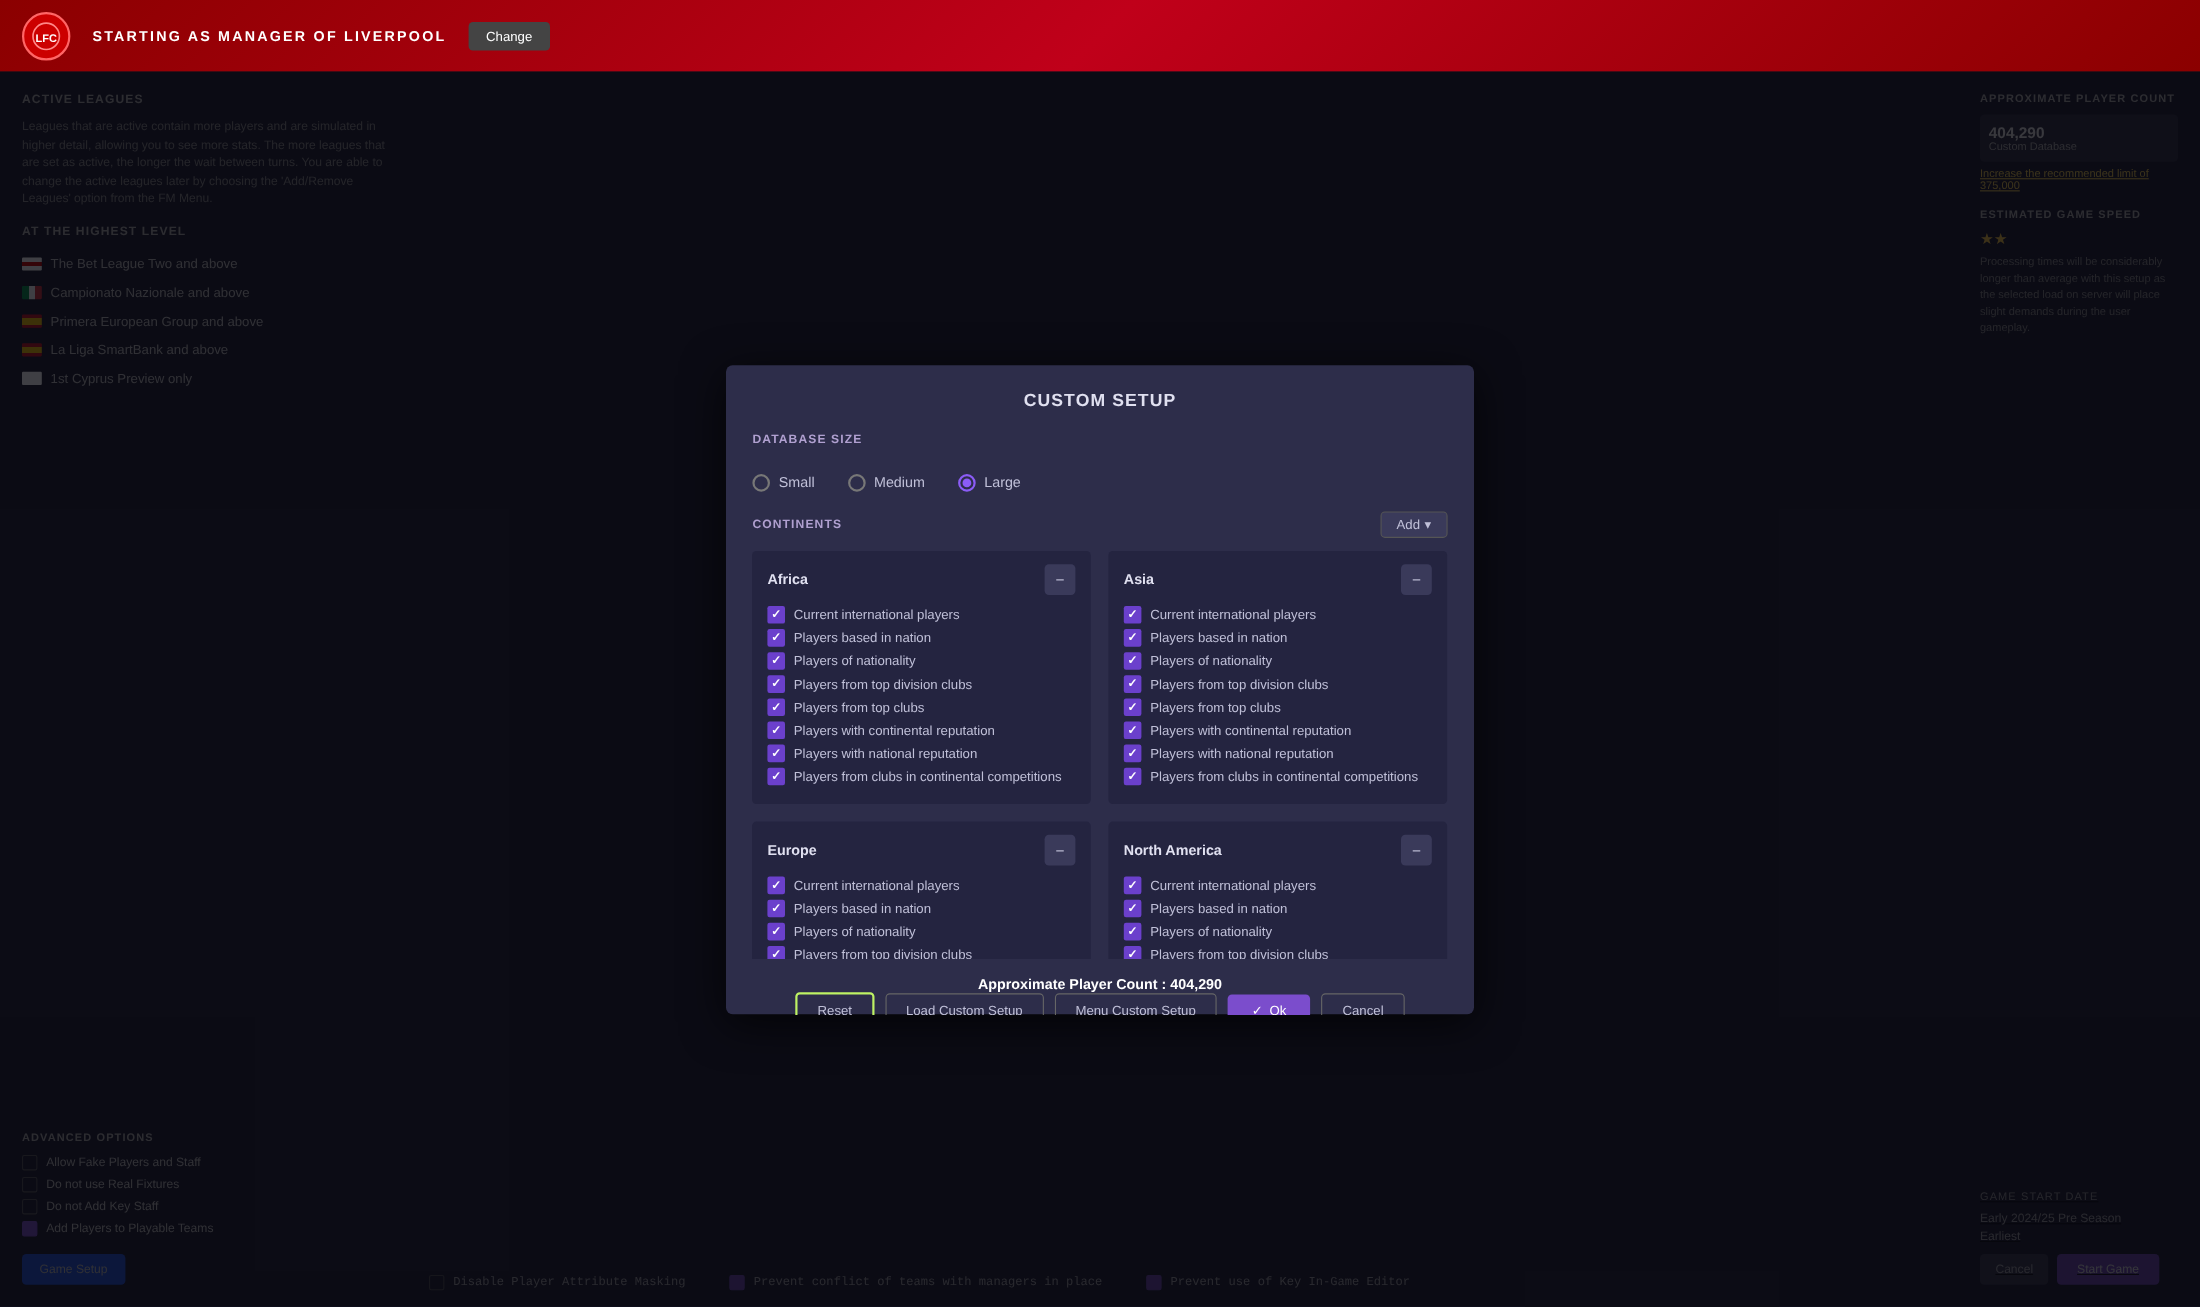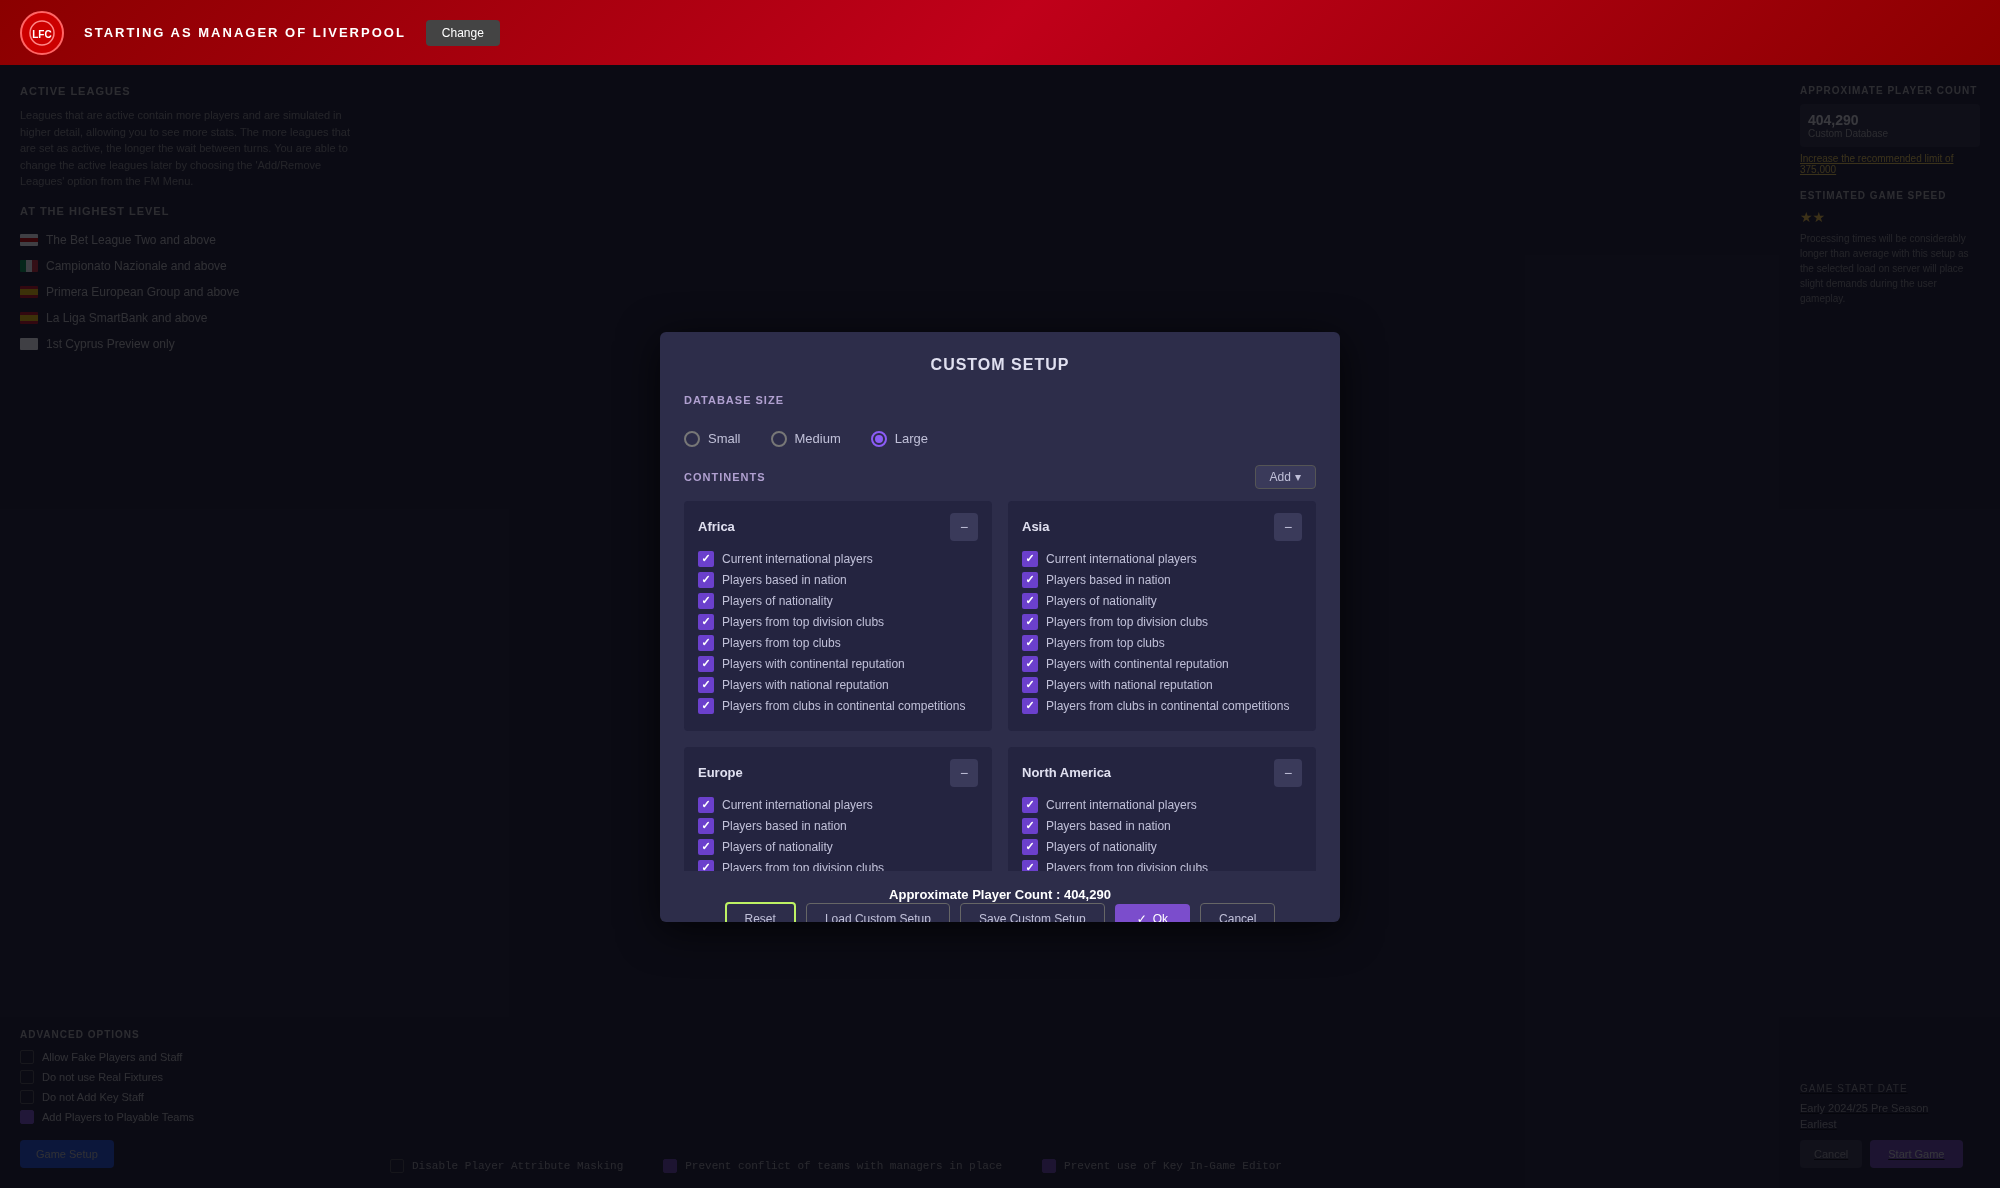--- a/index.html
+++ b/index.html
@@ -742,21 +742,21 @@
     </div>
 
     <div class="modal-footer">
       <div class="player-count-footer">
         <span>Approximate Player Count :</span>
         <span>404,290</span>
       </div>
       <div class="footer-buttons">
         <button class="btn-reset">Reset</button>
         <button class="btn-load">Load Custom Setup</button>
-        <button class="btn-save">Save Custom Setup</button>
+        <button class="btn-save">Menu Custom Setup</button>
         <button class="btn-ok">
           <span>✓</span>
           <span>Ok</span>
         </button>
         <button class="btn-cancel">Cancel</button>
       </div>
     </div>
   </div>
 
   <div class="bottom-left">

